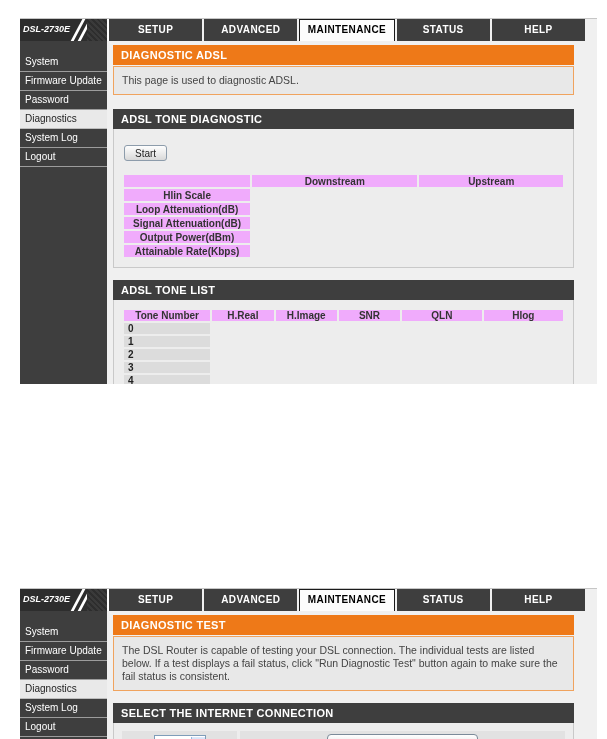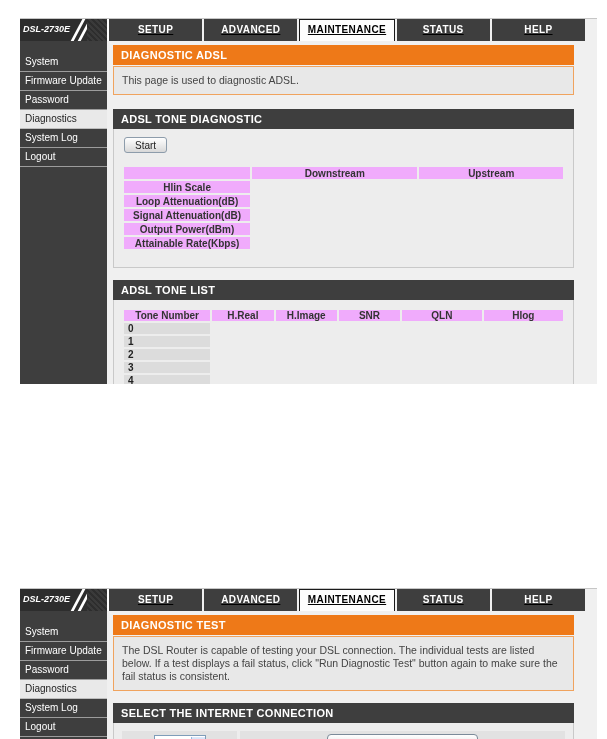--- a/index.html
+++ b/index.html
@@ -5,21 +5,21 @@
   html,body{margin:0;padding:0;background:#ffffff;}
   body{font-family:"Liberation Sans","DejaVu Sans",sans-serif;}
   .page{position:relative;width:607px;height:739px;background:#ffffff;overflow:hidden;}
 
   .panel{position:absolute;left:20px;width:577px;background:#f0f0f0;overflow:hidden;
          border-top:1px solid #c6c6c6;}
   .panel-1{top:18px;height:365px;}
   .panel-2{top:588px;height:151px;}
 
   
-  .hdr{display:flex;height:22px;text-decoration:underline;}
+  .hdr{display:flex;height:22px;}
   .logo{width:87px;background:#2d2d2d;position:relative;overflow:hidden;
         border-right:2px solid #ffffff;flex-shrink:0;}
   .logo-text{position:absolute;left:3px;top:5px;color:#ffffff;font-size:9px;
              font-weight:bold;font-style:italic;letter-spacing:0;}
   .stripe{position:absolute;top:-3px;width:3px;height:30px;background:#ffffff;transform:skewX(-28deg);}
   .stripe.s1{left:56px;} .stripe.s2{left:63px;}
   .logo-pattern{position:absolute;right:0;top:0;width:20px;height:22px;
     background:repeating-linear-gradient(45deg,#3a3a3a 0 2px,#2d2d2d 2px 4px);}
   .tabs{flex:1;display:flex;gap:2px;}
   .tab{flex:1;background:#3e3e3e;color:#ffffff;font-size:10px;font-weight:bold;
@@ -44,21 +44,21 @@
   .gap14{height:14px;} .gap12{height:12px;}
   .section-box{border:1px solid #c9c9c9;border-top:none;background:#ededed;padding:6px 8px;}
   .box-tone-diag{height:126px;}
   .box-tone-list{height:120px;}
 
   
   .xp-btn{display:inline-block;border:1px solid #8d9cab;border-radius:3px;
           background:linear-gradient(#fefefe,#e8e8e8 60%,#d8d8d8);
           font-size:10px;color:#222;padding:0 10px;height:16px;line-height:15px;cursor:pointer;
           font-family:"Liberation Sans","DejaVu Sans",sans-serif;}
-  .btn-start{margin:2px 0 0 2px;}
+  .btn-start{margin:10px 0 0 2px;}
   .btn-run{height:18px;line-height:17px;padding:0 28px;font-size:10.5px;border-radius:4px;border-color:#7b8a99;}
 
   
   table{border-collapse:separate;border-spacing:2px;width:100%;table-layout:fixed;}
   td,th{font-size:10px;padding:0;height:12px;overflow:hidden;white-space:nowrap;}
   .cell-gray{background:#f0abfc;color:#333333;font-weight:bold;text-align:center;}
   .cell-empty{background:transparent;}
   .tbl-diag{margin-top:12px;}
   .tbl-diag col.c-label{width:29%;} .tbl-diag col.c-down{width:38%;} .tbl-diag col.c-up{width:33%;}
   .tbl-list col.c0{width:19%;} .tbl-list col.c1{width:13.5%;} .tbl-list col.c2{width:13.5%;}

